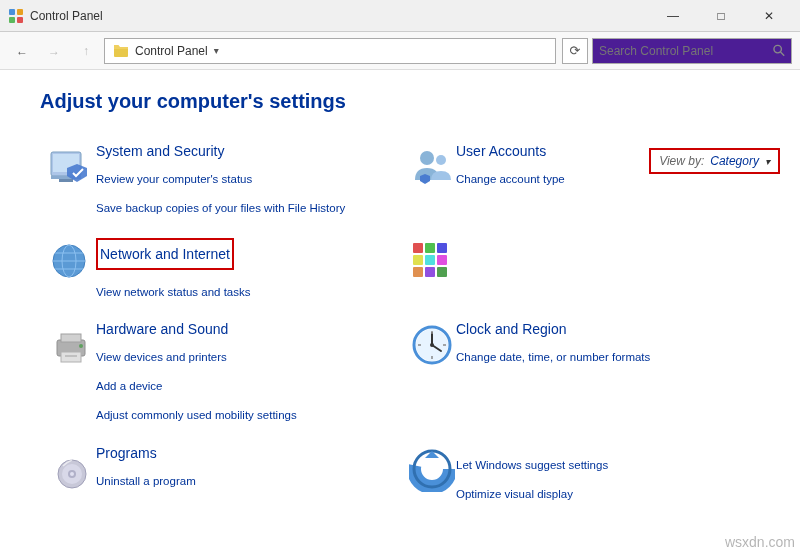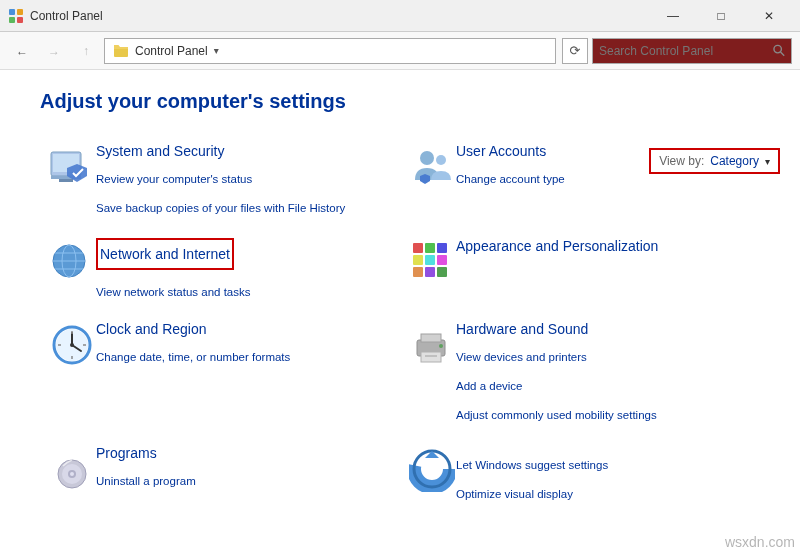--- a/index.html
+++ b/index.html
@@ -105,21 +105,21 @@
     .search-box {
       width: 200px;
       height: 26px;
       border: 1px solid #aaa;
       padding: 0 6px;
       font-size: 12px;
       color: #999;
       display: flex;
       align-items: center;
       justify-content: flex-end;
-      background: #7f1d1d;
+      background: #4c1d95;
     }
     .search-input-inner {
       background: transparent;
       border: none;
       outline: none;
       font-size: 12px;
       color: #999;
       width: 100%;
     }
 
@@ -140,20 +140,21 @@
       right: 20px;
       display: flex;
       align-items: center;
       gap: 6px;
       font-size: 12px;
       color: #333;
       border: 2px solid #cc0000;
       padding: 4px 8px;
       background: white;
       cursor: pointer;
+      font-style: italic;
     }
     .view-by-label { color: #666; }
     .view-by-value { color: #003399; }
     .view-by-arrow { font-size: 10px; color: #333; }
 
     
     .settings-grid {
       display: grid;
       grid-template-columns: 1fr 1fr;
       gap: 0;
@@ -322,45 +323,20 @@
             <rect x="16" y="4" width="10" height="10" fill="#50c050" rx="1"></rect>
             <rect x="28" y="4" width="10" height="10" fill="#5050e0" rx="1"></rect>
             <rect x="4" y="16" width="10" height="10" fill="#e0e050" rx="1"></rect>
             <rect x="16" y="16" width="10" height="10" fill="#50e0e0" rx="1"></rect>
             <rect x="28" y="16" width="10" height="10" fill="#e050e0" rx="1"></rect>
             <rect x="4" y="28" width="10" height="10" fill="#e09050" rx="1"></rect>
             <rect x="16" y="28" width="10" height="10" fill="#9050e0" rx="1"></rect>
             <rect x="28" y="28" width="10" height="10" fill="#50a050" rx="1"></rect>
           </svg>
         </div>
-        <div class="cat-content">
-          <div class="cat-title">Appearance and Personalization</div>
-        </div>
-      </div>
-
-      <div class="category-item">
-        <div class="cat-icon">
-          <svg width="46" height="46" viewBox="0 0 46 46">
-            <circle cx="23" cy="23" r="18" fill="white" stroke="#4a90d9" stroke-width="3"></circle>
-            <circle cx="23" cy="23" r="16" fill="#e8f4ff"></circle>
-
-            <line x1="23" y1="23" x2="23" y2="11" stroke="#333" stroke-width="2" stroke-linecap="round"></line>
-            <line x1="23" y1="23" x2="32" y2="29" stroke="#333" stroke-width="2" stroke-linecap="round"></line>
-            <circle cx="23" cy="23" r="2" fill="#333"></circle>
-
-            <line x1="23" y1="9" x2="23" y2="12" stroke="#888" stroke-width="1.5"></line>
-            <line x1="23" y1="34" x2="23" y2="37" stroke="#888" stroke-width="1.5"></line>
-            <line x1="9" y1="23" x2="12" y2="23" stroke="#888" stroke-width="1.5"></line>
-            <line x1="34" y1="23" x2="37" y2="23" stroke="#888" stroke-width="1.5"></line>
-          </svg>
-        </div>
-        <div class="cat-content">
-          <div class="cat-title">Clock and Region</div>
-          <a class="cat-link">Change date, time, or number formats</a>
-        </div>
       </div>
 
       <div class="category-item">
         <div class="cat-icon">
           <svg width="46" height="46" viewBox="0 0 46 46">
 
             <rect x="8" y="18" width="28" height="16" rx="2" fill="#b0b0b0" stroke="#909090" stroke-width="1"></rect>
             <rect x="12" y="12" width="20" height="8" fill="#d0d0d0" stroke="#a0a0a0" stroke-width="1"></rect>
             <rect x="12" y="30" width="20" height="10" fill="#e0e0e0" stroke="#b0b0b0" stroke-width="1"></rect>
             <rect x="16" y="33" width="12" height="2" fill="#c0c0c0"></rect>
@@ -371,20 +347,42 @@
           <div class="cat-title">Hardware and Sound</div>
           <a class="cat-link">View devices and printers</a>
           <a class="cat-link">Add a device</a>
           <a class="cat-link">Adjust commonly used mobility settings</a>
         </div>
       </div>
 
       <div class="category-item">
         <div class="cat-icon">
           <svg width="46" height="46" viewBox="0 0 46 46">
+            <circle cx="23" cy="23" r="18" fill="white" stroke="#4a90d9" stroke-width="3"></circle>
+            <circle cx="23" cy="23" r="16" fill="#e8f4ff"></circle>
+
+            <line x1="23" y1="23" x2="23" y2="11" stroke="#333" stroke-width="2" stroke-linecap="round"></line>
+            <line x1="23" y1="23" x2="32" y2="29" stroke="#333" stroke-width="2" stroke-linecap="round"></line>
+            <circle cx="23" cy="23" r="2" fill="#333"></circle>
+
+            <line x1="23" y1="9" x2="23" y2="12" stroke="#888" stroke-width="1.5"></line>
+            <line x1="23" y1="34" x2="23" y2="37" stroke="#888" stroke-width="1.5"></line>
+            <line x1="9" y1="23" x2="12" y2="23" stroke="#888" stroke-width="1.5"></line>
+            <line x1="34" y1="23" x2="37" y2="23" stroke="#888" stroke-width="1.5"></line>
+          </svg>
+        </div>
+        <div class="cat-content">
+          <div class="cat-title">Clock and Region</div>
+          <a class="cat-link">Change date, time, or number formats</a>
+        </div>
+      </div>
+
+      <div class="category-item">
+        <div class="cat-icon">
+          <svg width="46" height="46" viewBox="0 0 46 46">
 
             <circle cx="23" cy="28" r="14" fill="#c8c8d8" stroke="#a0a0b8" stroke-width="1"></circle>
             <circle cx="23" cy="28" r="10" fill="#d8d8e8"></circle>
             <circle cx="23" cy="28" r="4" fill="#b0b0c8"></circle>
             <circle cx="23" cy="28" r="2" fill="#e0e0f0"></circle>
 
             <path d="M14 20 Q18 16 23 14" fill="none" stroke="white" stroke-width="1.5" opacity="0.6"></path>
           </svg>
         </div>
         <div class="cat-content">

